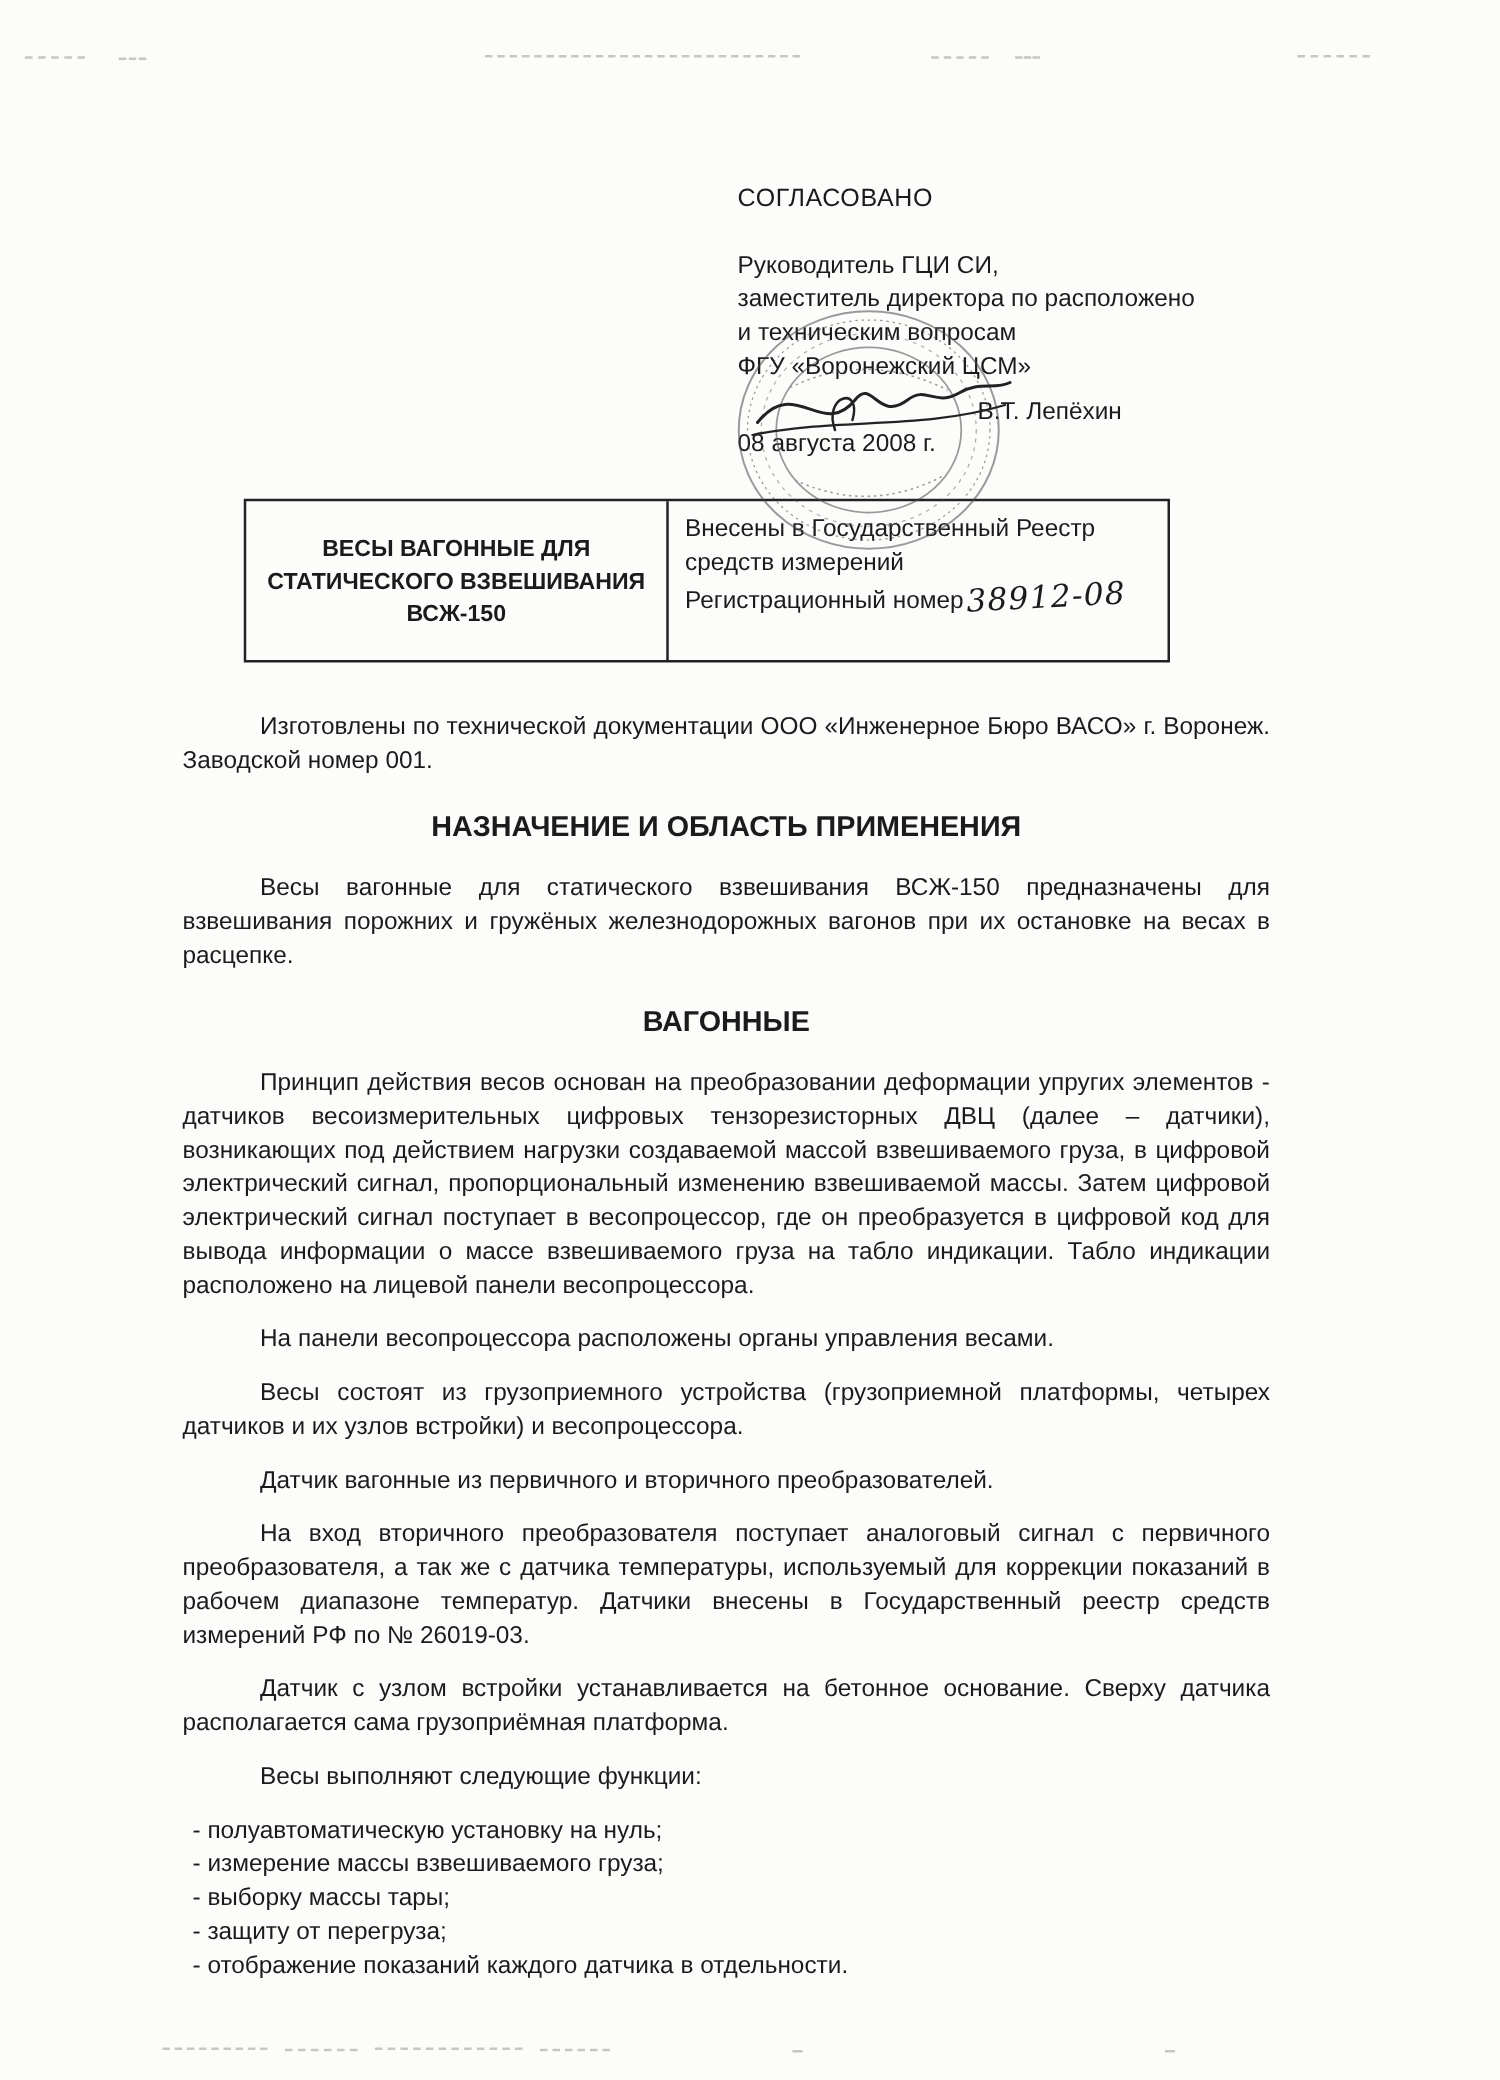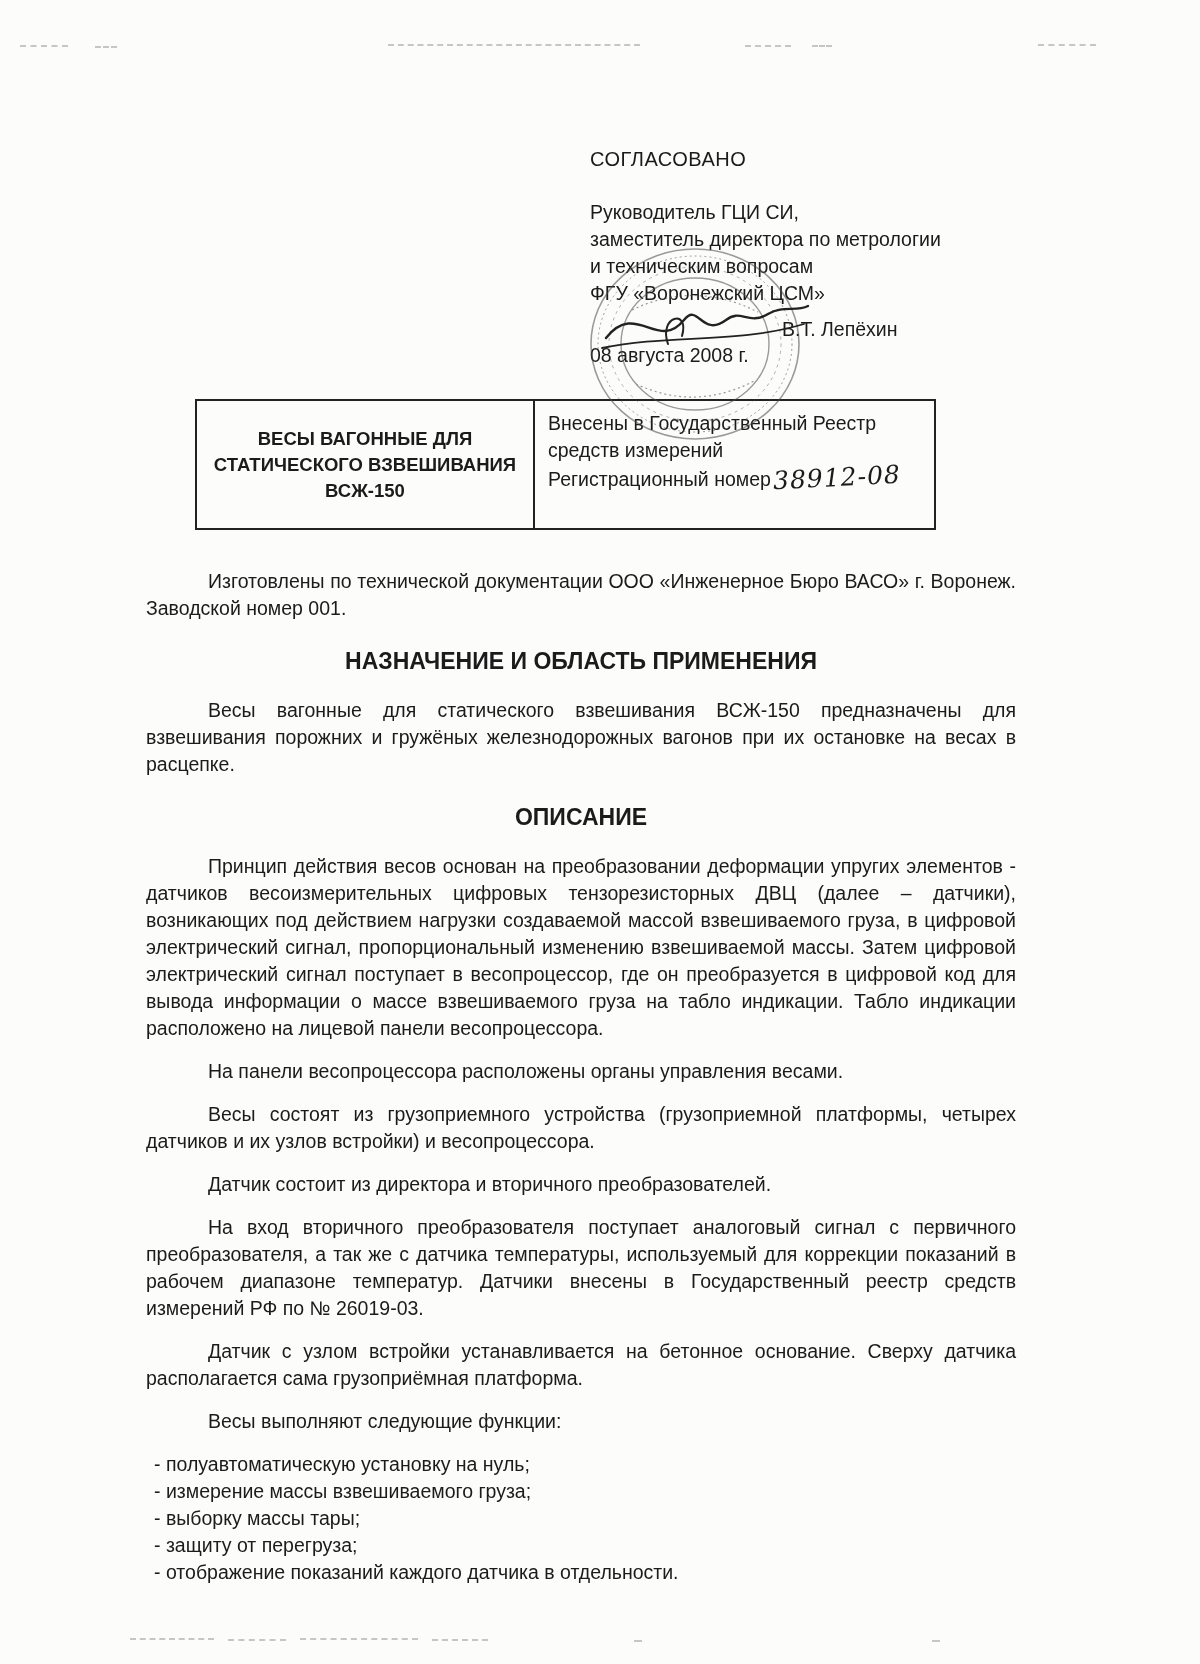--- a/index.html
+++ b/index.html
@@ -144,21 +144,21 @@
   <div class="artifact" style="left:20px;  top:45px; width:48px;"></div>
   <div class="artifact" style="left:95px;  top:46px; width:22px;"></div>
   <div class="artifact" style="left:388px; top:44px; width:252px;"></div>
   <div class="artifact" style="left:745px; top:45px; width:46px;"></div>
   <div class="artifact" style="left:812px; top:45px; width:20px;"></div>
   <div class="artifact" style="left:1038px;top:44px; width:58px;"></div>
 
   <div class="approval">
     <div class="approval-title">СОГЛАСОВАНО</div>
     <div>Руководитель ГЦИ СИ,</div>
-    <div>заместитель директора по метрологии</div>
+    <div>заместитель директора по расположено</div>
     <div>и техническим вопросам</div>
     <div>ФГУ «Воронежский ЦСМ»</div>
   </div>
 
   <div class="signer">В.Т. Лепёхин</div>
   <div class="date">08 августа  2008 г.</div>
 
   <svg class="stamp" viewBox="0 0 218 200">
     <ellipse cx="109" cy="100" rx="104" ry="95" fill="none" stroke="var(--stamp_ink,#4a4a4a)" stroke-width="1.6"></ellipse>
     <ellipse cx="109" cy="100" rx="97" ry="88" fill="none" stroke="var(--stamp_ink,#4a4a4a)" stroke-width="1" stroke-dasharray="2 3"></ellipse>
@@ -191,25 +191,25 @@
     </div>
   </div>
 
   <div class="content">
 
     <p>Изготовлены по технической документации   ООО «Инженерное Бюро ВАСО» г. Воронеж. Заводской  номер 001.</p>
 
     <div class="sec-heading">НАЗНАЧЕНИЕ И ОБЛАСТЬ ПРИМЕНЕНИЯ</div>
     <p>Весы вагонные для статического взвешивания ВСЖ-150 предназначены для взвешивания порожних и гружёных железнодорожных вагонов при их остановке на весах в расцепке.</p>
 
-    <div class="sec-heading">ОПИСАНИЕ</div>
+    <div class="sec-heading">ВАГОННЫЕ</div>
     <p>Принцип действия весов основан на преобразовании деформации упругих элементов - датчиков весоизмерительных цифровых тензорезисторных ДВЦ (далее – датчики), возникающих под действием нагрузки создаваемой массой взвешиваемого груза, в цифровой электрический сигнал, пропорциональный изменению взвешиваемой массы. Затем цифровой электрический сигнал поступает в весопроцессор, где он преобразуется в цифровой код для вывода информации о массе взвешиваемого груза на табло индикации. Табло индикации расположено на лицевой панели весопроцессора.</p>
     <p>На панели весопроцессора расположены органы  управления весами.</p>
     <p>Весы состоят из грузоприемного устройства (грузоприемной платформы, четырех датчиков и их узлов встройки) и весопроцессора.</p>
-    <p>Датчик состоит из директора и вторичного преобразователей.</p>
+    <p>Датчик вагонные из первичного и вторичного преобразователей.</p>
     <p>На вход вторичного преобразователя поступает аналоговый сигнал с первичного преобразователя, а так же с датчика температуры, используемый для коррекции показаний в рабочем диапазоне температур. Датчики внесены в Государственный реестр средств измерений РФ по № 26019-03.</p>
     <p>Датчик с узлом встройки   устанавливается на бетонное основание. Сверху датчика располагается сама грузоприёмная платформа.</p>
     <p>Весы  выполняют следующие функции:</p>
 
     <ul class="flist">
       <li>- полуавтоматическую установку на  нуль;</li>
       <li>- измерение массы  взвешиваемого  груза;</li>
       <li>- выборку массы тары;</li>
       <li>- защиту от перегруза;</li>
       <li>- отображение показаний каждого датчика в отдельности.</li>

